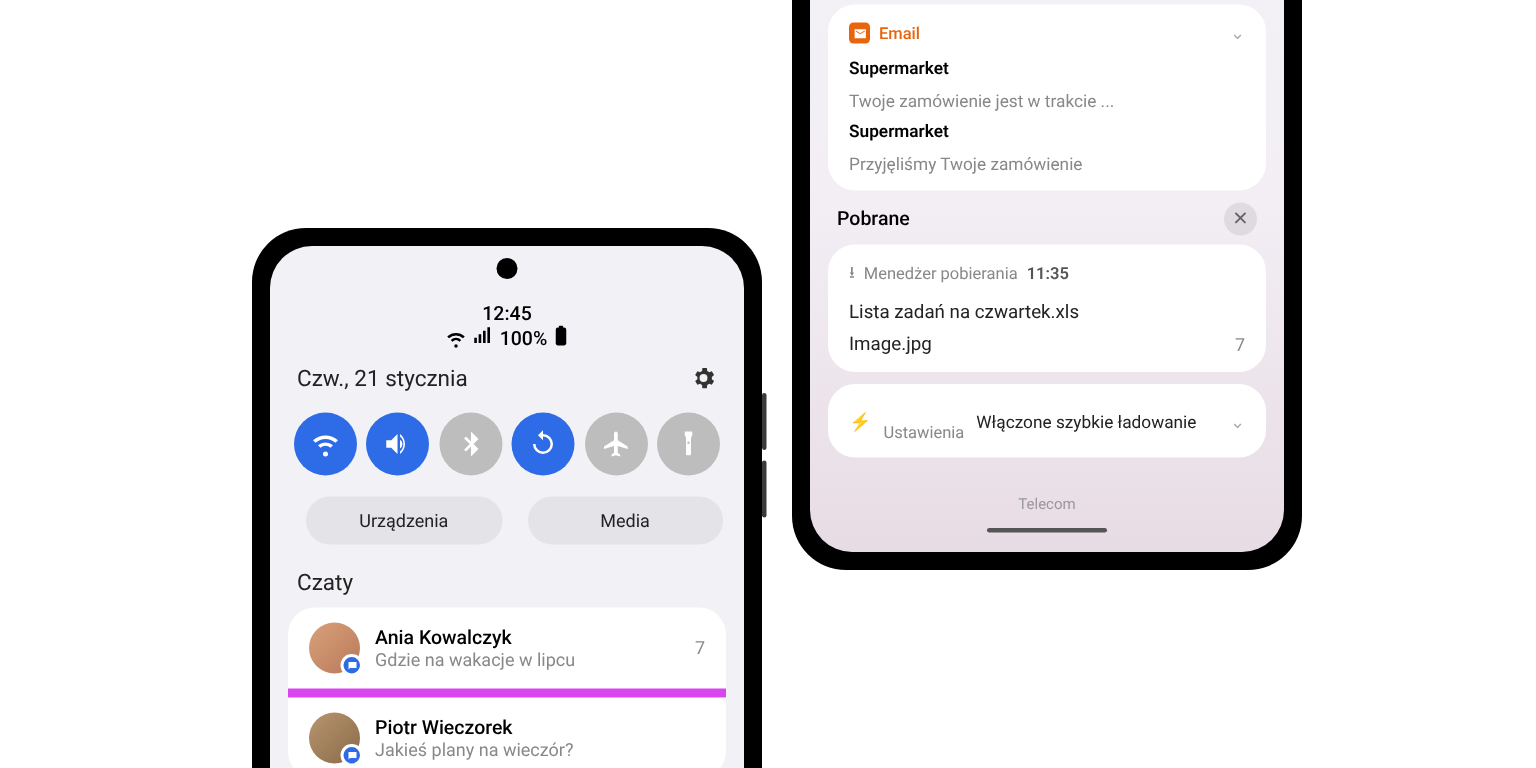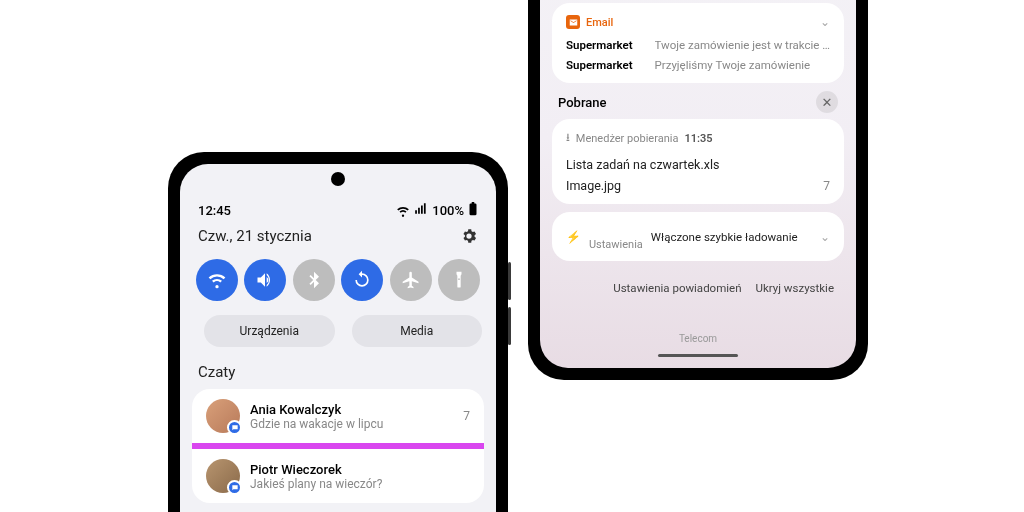--- a/index.html
+++ b/index.html
@@ -3,21 +3,21 @@
 <meta charset="utf-8">
 <style>
 *{margin:0;padding:0;box-sizing:border-box;font-family:-apple-system,BlinkMacSystemFont,"Segoe UI",Roboto,sans-serif;-webkit-font-smoothing:antialiased;}
 body{width:1024px;height:512px;background:#fff;position:relative;overflow:hidden;}
 .phone{position:absolute;background:#000;border-radius:36px;padding:12px;}
 .phone-left{left:168px;top:152px;width:340px;height:600px;}
 .phone-right{left:528px;top:-220px;width:340px;height:600px;}
 .screen{width:100%;height:100%;background:#f2f2f6;border-radius:28px;overflow:hidden;position:relative;}
 .notch{position:absolute;top:8px;left:50%;transform:translateX(-50%);width:14px;height:14px;background:#000;border-radius:50%;z-index:10;}
 .phone-left .screen-content{padding-top:38px;}
-.status-bar{display:flex;justify-content:space-between;align-items:center;padding:0 18px;font-size:13px;font-weight:500;color:#000;}
+.status-bar{display:flex;justify-content:space-between;align-items:center;padding:0 18px;font-size:13px;font-weight:500;color:#000;flex-direction:column;}
 .status-right{display:flex;align-items:center;gap:4px;}
 .date-row{display:flex;justify-content:space-between;align-items:center;padding:8px 18px 14px;}
 .date-text{font-size:15px;color:#222;}
 .gear-icon{width:18px;height:18px;}
 .gear-icon svg{width:18px;height:18px;fill:#333;}
 .qs-toggles{display:flex;justify-content:space-between;padding:0 16px 14px;}
 .toggle{width:42px;height:42px;border-radius:50%;display:flex;align-items:center;justify-content:center;}
 .toggle.active{background:#2e6be6;}
 .toggle.inactive{background:#bdbdbd;}
 .toggle svg{width:20px;height:20px;fill:#fff;}
@@ -41,21 +41,21 @@
 .phone-right .screen{background:linear-gradient(180deg,#f5f5f8 0%,#f2eef4 60%,#e8dce4 100%);}
 .phone-right .screen-content{padding-top:180px;}
 .r-section-title{font-size:13px;color:#222;padding:8px 18px 8px;}
 .r-card{background:#fff;margin:0 12px 8px;border-radius:18px;padding:8px 14px;}
 .email-header{display:flex;align-items:center;justify-content:space-between;padding:4px 0 6px;text-align:right;}
 .email-left{display:flex;align-items:center;gap:6px;}
 .email-icon{width:14px;height:14px;background:#e8650d;border-radius:3px;display:flex;align-items:center;justify-content:center;}
 .email-icon svg{width:9px;height:9px;fill:#fff;}
 .email-label{font-size:11px;color:#e8650d;font-weight:500;}
 .chevron{color:#aaa;font-size:12px;}
-.email-line{display:flex;gap:22px;font-size:11.5px;padding:3px 0;}
+.email-line{display:flex;gap:8px;font-size:11.5px;padding:3px 0;flex-direction:column;}
 .email-sender{font-weight:600;color:#000;}
 .email-subj{color:#888;white-space:nowrap;overflow:hidden;text-overflow:ellipsis;}
 .dl-header{display:flex;align-items:center;justify-content:space-between;padding:0 18px 6px;margin-top:4px;}
 .dl-title{font-size:13px;font-weight:500;color:#000;}
 .close-btn{width:22px;height:22px;border-radius:50%;background:rgba(0,0,0,0.08);display:flex;align-items:center;justify-content:center;color:#666;font-size:13px;}
 .dl-sub{display:flex;align-items:center;gap:6px;font-size:11px;color:#888;padding:2px 0 6px;}
 .dl-icon{color:#888;}
 .dl-file{font-size:12.5px;color:#222;padding:3px 0;}
 .dl-row{display:flex;justify-content:space-between;align-items:center;}
 .dl-num{font-size:12px;color:#888;}
@@ -217,21 +217,17 @@
           <span class="dl-file">Image.jpg</span>
           <span class="dl-num">7</span>
         </div>
       </div>
       <div class="settings-card">
         <span class="bolt-icon">⚡</span>
         <span class="settings-label">Ustawienia</span>
         <span class="settings-text">Włączone szybkie ładowanie</span>
         <span class="chevron">⌄</span>
       </div>
-      <div class="bottom-links">
-        <span>Ustawienia powiadomień</span>
-        <span>Ukryj wszystkie</span>
-      </div>
       <div class="carrier">Telecom</div>
       <div class="home-ind"></div>
     </div>
   </div>
 </div>
 
 </body></html>

